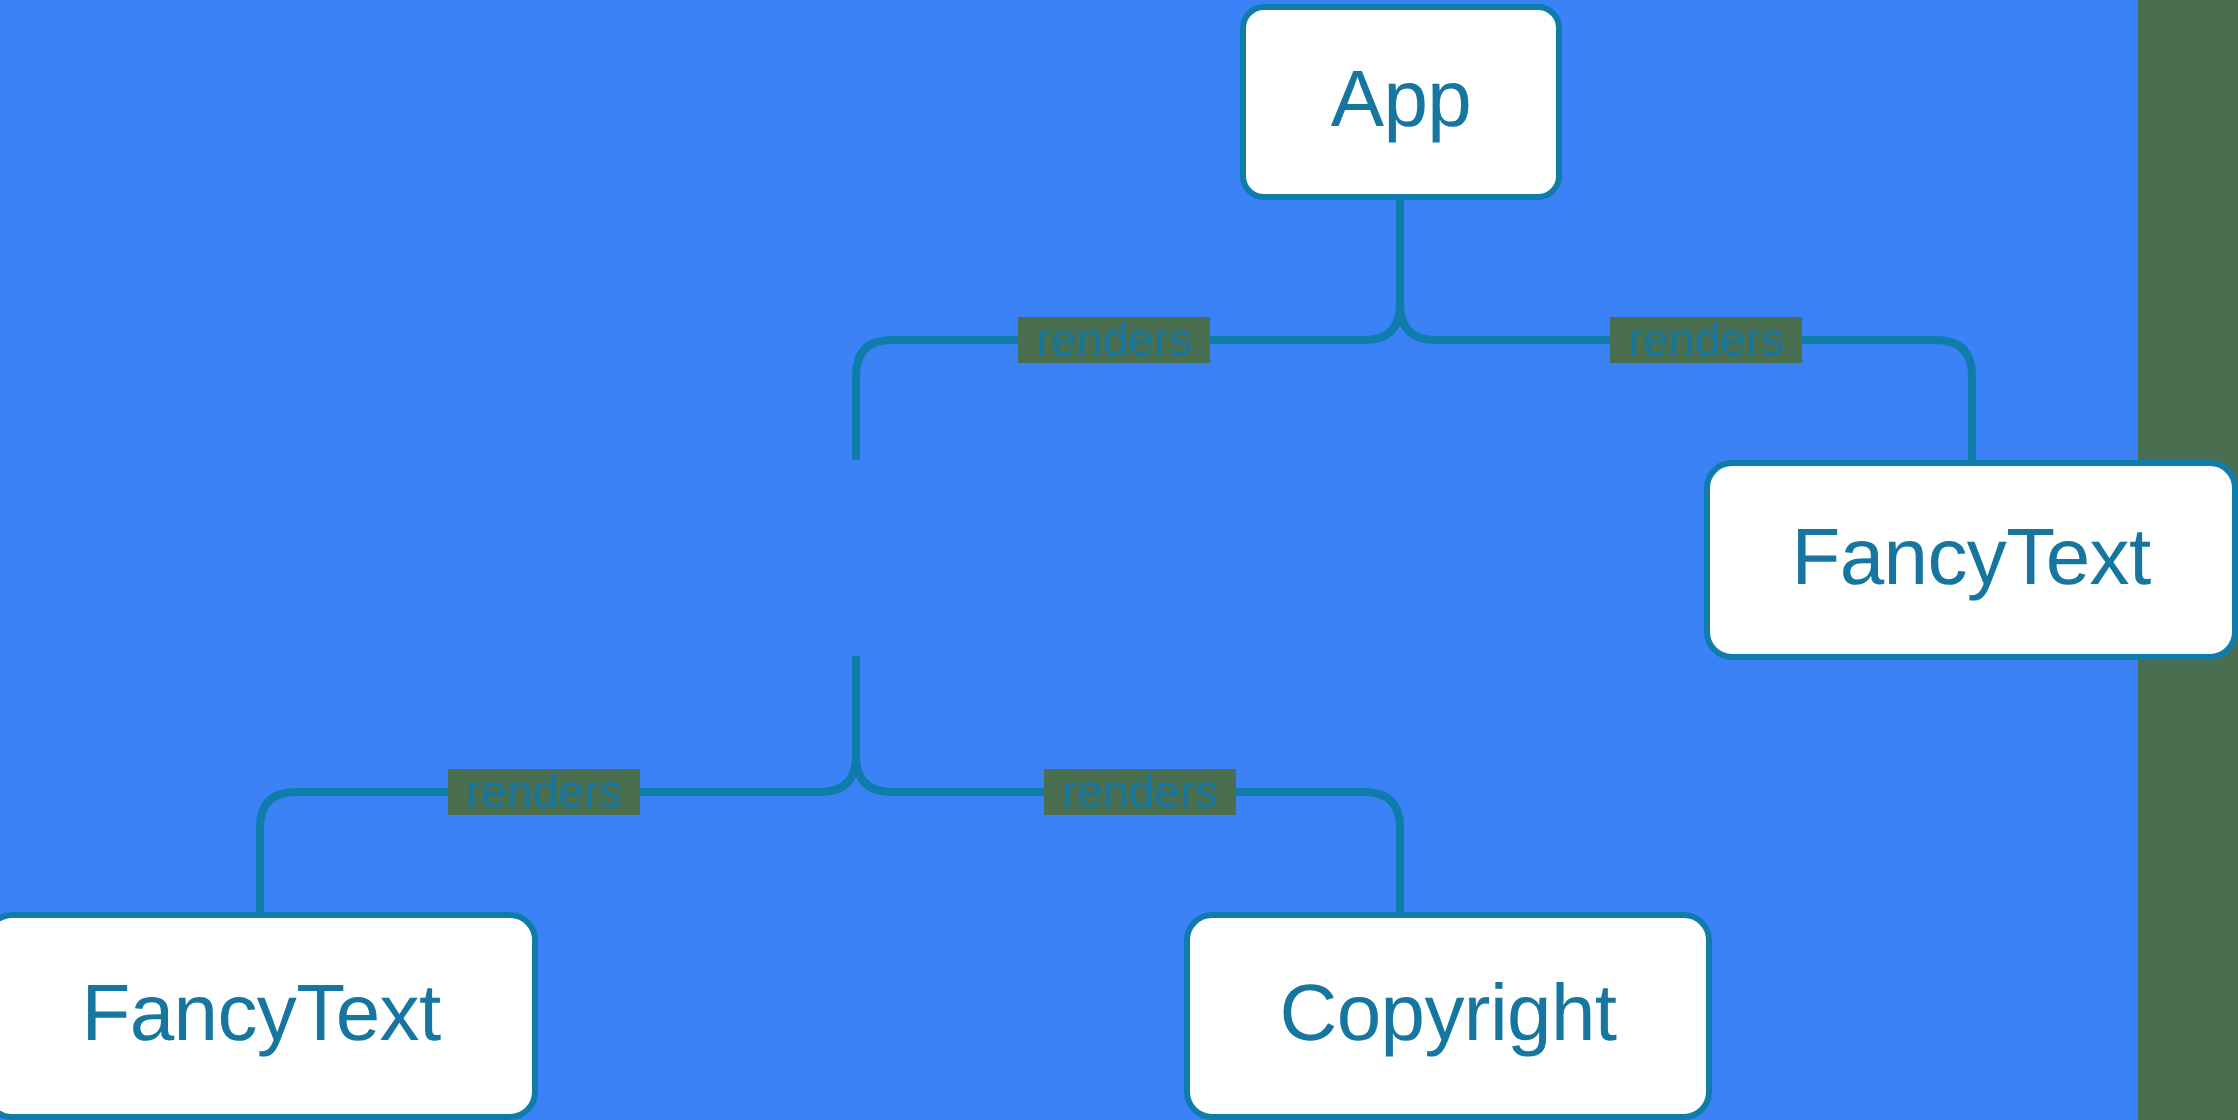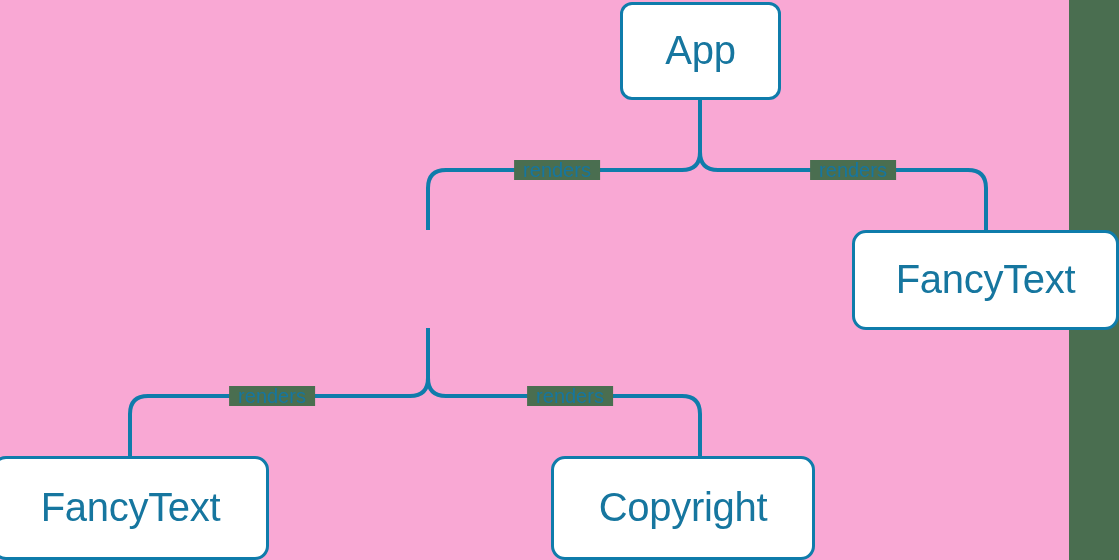--- a/index.html
+++ b/index.html
@@ -11,21 +11,21 @@
     width: 1119px;
     height: 560px;
     background: #4a6e50;
     font-family: "Liberation Sans", sans-serif;
     overflow: hidden;
   }
   #diagram-root {
     position: relative;
     width: 1069px;
     height: 560px;
-    background: #f9a8d4;
+    background: #3b82f6;
   }
   #connector-layer {
     position: absolute;
     left: 0;
     top: 0;
     width: 1119px;
     height: 560px;
   }
   .node-box {
     position: absolute;
@@ -46,36 +46,36 @@
   }
   .node-label {
     display: block;
     line-height: 1;
     padding-bottom: 3px;
   }
   .edge-label {
     position: absolute;
     color: #16769f;
     font-family: "Liberation Sans", sans-serif;
-    font-size: 20px;
+    font-size: 23px;
     font-weight: 500;
     line-height: 1;
     white-space: nowrap;
     transform: translate(-50%, -50%);
     z-index: 3;
     background: #4a6e50;
     padding: 0 9px;
   }
   
   #node-app        { left: 620px; top: 2px;   width: 161px; height: 98px;  border-radius: 12px; }
   #node-inspgen    { left: 197px; top: 230px; width: 461px; height: 98px;  }
   #node-fancy-right{ left: 852px; top: 230px; width: 267px; height: 100px; }
   
   #node-fancy-left { left: -8px;  top: 456px; width: 277px; height: 104px; }
-  #node-copyright  { left: 551px; top: 456px; width: 264px; height: 104px; align-items: center; }
+  #node-copyright  { left: 592px; top: 456px; width: 264px; height: 104px; align-items: center; }
 </style>
 </head>
 <body>
 
 <div id="diagram-root">
 
   <svg id="connector-layer" viewBox="0 0 1119 560" width="1119" height="560" xmlns="http://www.w3.org/2000/svg">
     <g fill="none" stroke="#0f7cab" stroke-width="4" stroke-linecap="butt">
 
       <path d="M700,100 L700,152"></path>

